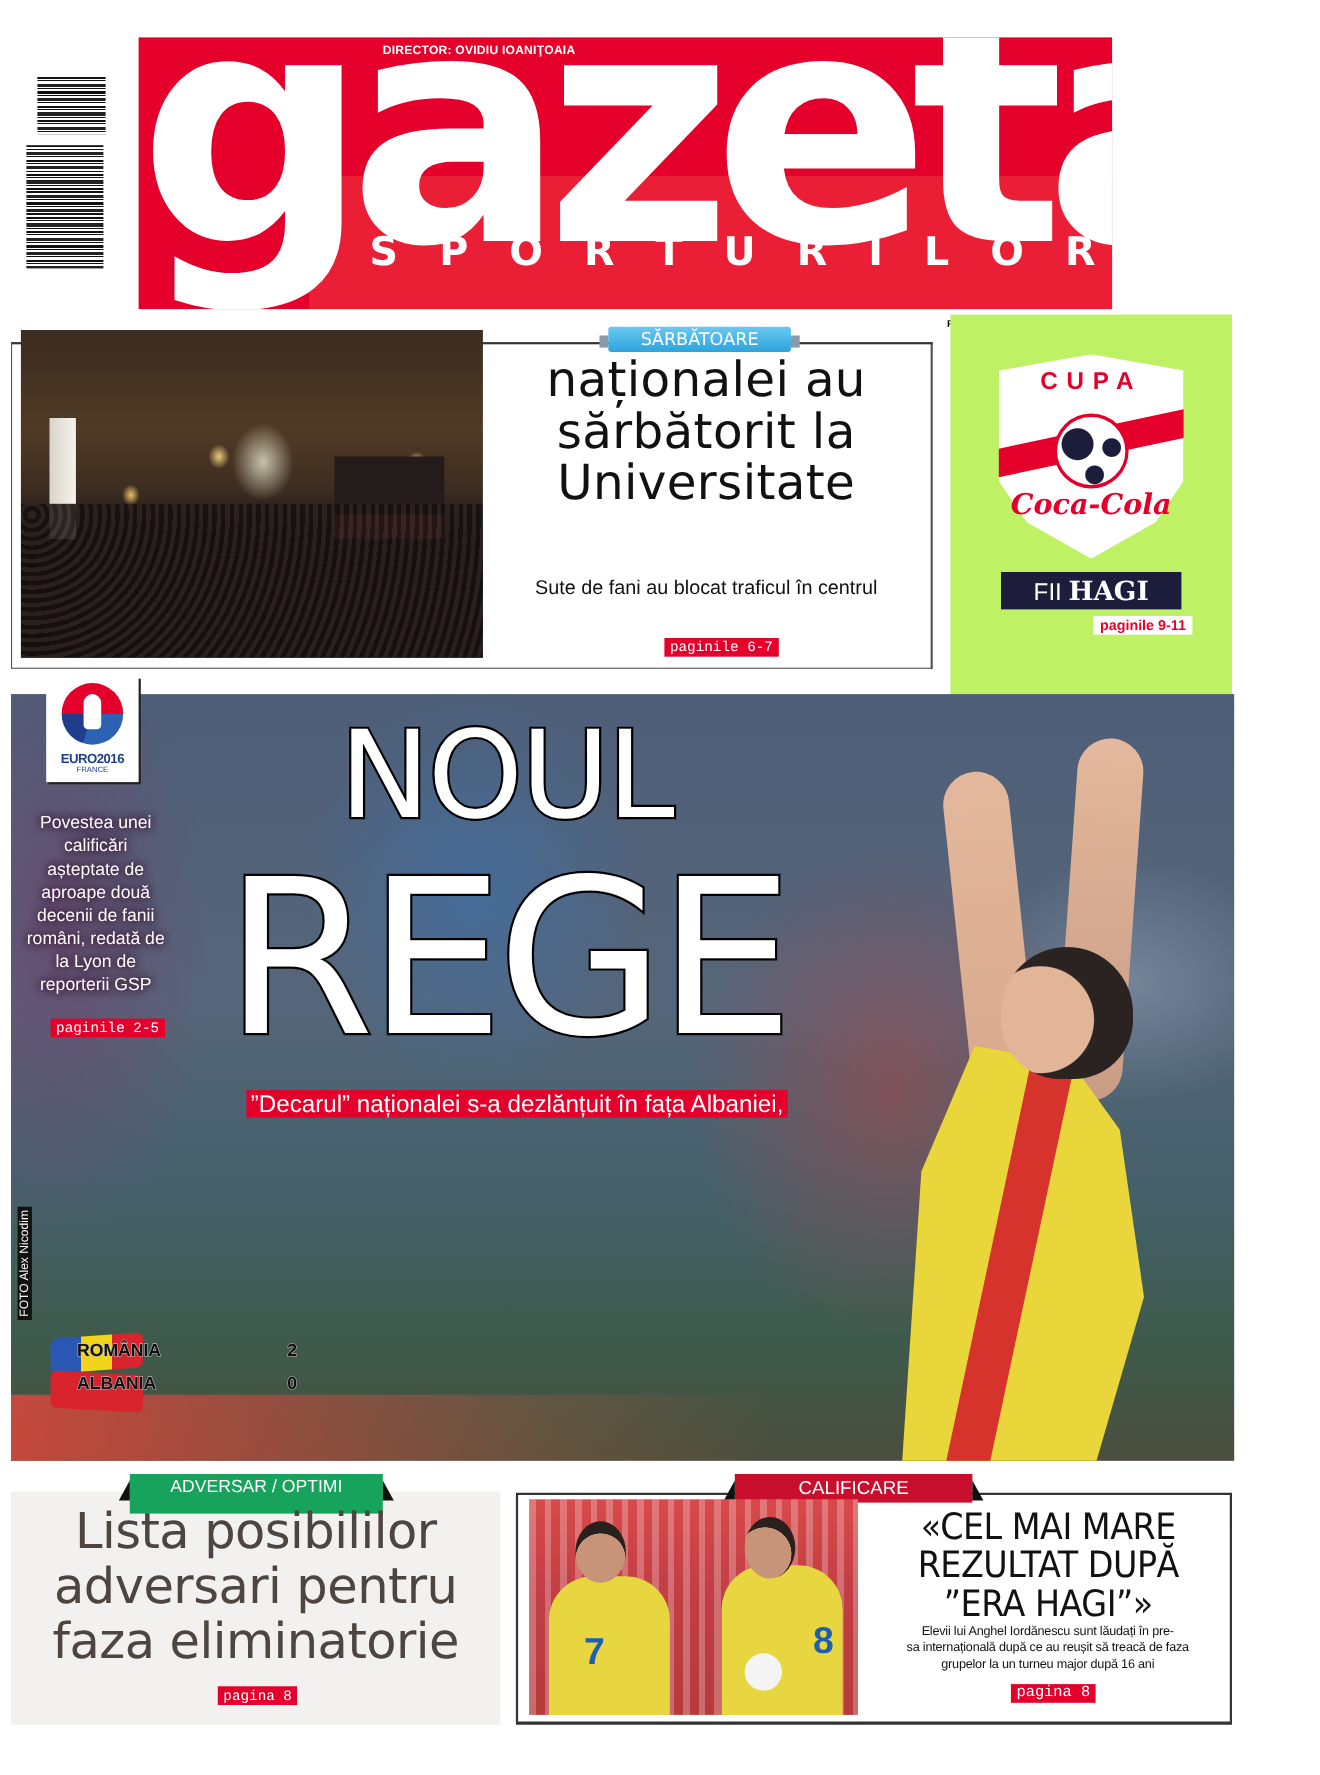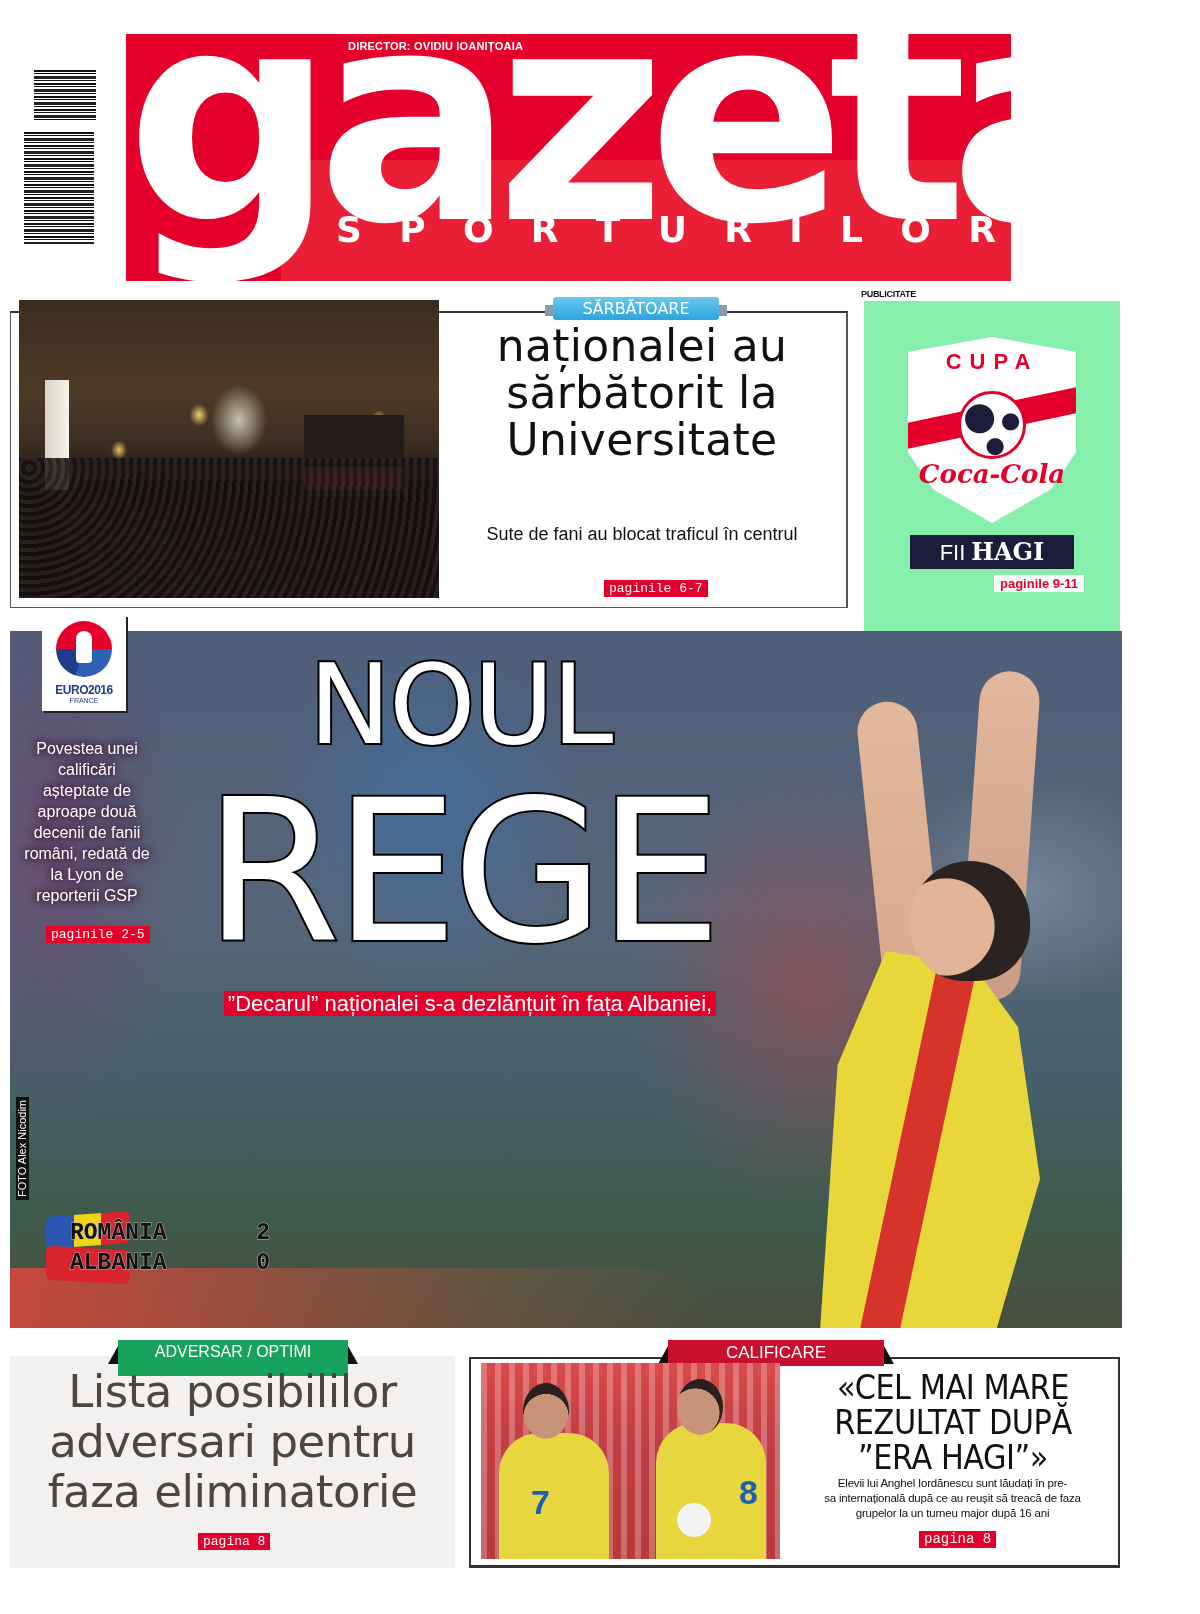--- a/index.html
+++ b/index.html
@@ -65,21 +65,21 @@
     }
     .top-sub {
       left: 446px; top: 522px; width: 392px; text-align: center;
       font-family: "Liberation Sans", sans-serif; font-size: 18px; line-height: 24px; color: #111;
     }
     .tag-red { background: #e4002b; color: #fff; font-family: Liberation Mono, monospace; font-size: 13px; line-height: 17px; padding: 0 5px; text-align: center; }
     .tag-top { left: 604px; top: 580px; }
 
     
     .ad-label { left: 861px; top: 289px; font-family: "Liberation Sans", sans-serif; font-weight: bold; font-size: 9px; color: #111; letter-spacing: -0.3px; }
-    .ad-box { left: 864px; top: 301px; width: 256px; height: 366px; background: #86efac; }
+    .ad-box { left: 864px; top: 286px; width: 256px; height: 366px; background: #bef264; }
     .ad-shield {
       position: absolute; left: 44px; top: 36px; width: 168px; height: 186px; background: #fff;
       clip-path: polygon(0 8%, 50% 0, 100% 8%, 100% 62%, 85% 82%, 50% 100%, 15% 82%, 0 62%);
     }
     .ad-stripe { position: absolute; left: 44px; top: 104px; width: 168px; height: 26px; background: #e4002b; transform: skewY(-12deg); }
     .ad-cupa { position: absolute; left: 0; right: 0; top: 48px; text-align: center; font-family: "Liberation Sans", sans-serif; font-weight: bold; font-size: 22px; color: #e4002b; letter-spacing: 8px; }
     .ad-ball {
       position: absolute; left: 94px; top: 90px; width: 68px; height: 68px; border-radius: 50%; background: #fff;
       border: 3px solid #e4002b;
       background-image: radial-gradient(circle at 30% 40%, #1b1d3a 0 14px, transparent 15px), radial-gradient(circle at 80% 45%, #1b1d3a 0 8px, transparent 9px), radial-gradient(circle at 55% 85%, #1b1d3a 0 8px, transparent 9px);
@@ -138,21 +138,21 @@
     .hero-deck span { background: #e4002b; color: #fff; font-family: "Liberation Sans", sans-serif; font-size: 22px; line-height: 28px; padding: 0 4px; box-decoration-break: clone; -webkit-box-decoration-break: clone; }
 
     .photo-credit {
       left: 16px; top: 1200px; transform-origin: left top; transform: rotate(-90deg);
       background: #111; color: #fff; font-family: "Liberation Sans", sans-serif; font-size: 11px; line-height: 13px; padding: 0 3px; white-space: nowrap;
     }
 
     .score { left: 46px; top: 1214px; width: 220px; height: 80px; }
     .score .flag-ro { position: absolute; left: 0; top: 0; width: 84px; height: 32px; background: linear-gradient(90deg,#2b57b4 0 33%,#f2d41b 33% 66%,#d9232d 66%); transform: skewY(-4deg); border-radius: 6px; }
     .score .flag-al { position: absolute; left: 0; top: 34px; width: 84px; height: 34px; background: #d9232d; transform: skewY(3deg); border-radius: 6px; }
-    .score .row { position: absolute; left: 24px; font-family: Liberation Mono, monospace; font-weight: bold; font-size: 23px; color: #111; -webkit-text-stroke: 1px #bbb; paint-order: stroke fill; display: flex; width: 200px; justify-content: space-between; }
+    .score .row { position: absolute; left: 24px; font-family: Liberation Sans, sans-serif; font-weight: bold; font-size: 16px; color: #111; -webkit-text-stroke: 1px #bbb; paint-order: stroke fill; display: flex; width: 200px; justify-content: space-between; }
     .score .r1 { top: 6px; }
     .score .r2 { top: 36px; }
 
     
     .bl-card { left: 10px; top: 1356px; width: 445px; height: 212px; background: #f2f1ef; }
     .ribbon-green {
       left: 118px; top: 1340px; width: 230px; height: 36px; background: #17a35b; color: #fff; text-align: center;
       font-family: "Liberation Sans", sans-serif; font-size: 16px; line-height: 24px;
     }
     .ribbon-green::before, .ribbon-green::after, .ribbon-red::before, .ribbon-red::after { content: ""; position: absolute; top: 6px; width: 0; height: 0; border-bottom: 18px solid #111; }

